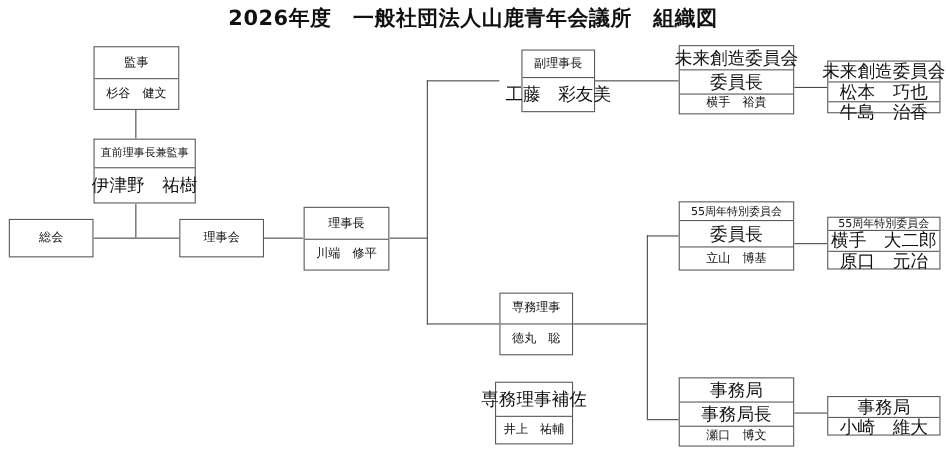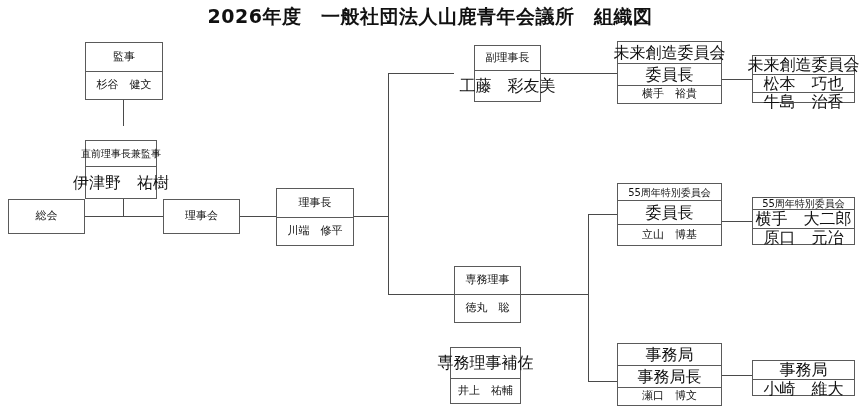--- a/index.html
+++ b/index.html
@@ -84,21 +84,21 @@
 
   <div class="ln lnh" style="left:722px;top:221px;width:30px;"></div>
 
   <div class="ln lnh" style="left:722px;top:375px;width:30px;"></div>
 
   <div class="box" style="left:85px;top:42px;width:78px;height:58px;">
     <div class="row">監事</div>
     <div class="row">杉谷　健文</div>
   </div>
 
-  <div class="box" style="left:85px;top:140px;width:72px;height:59px;justify-content:center;">
+  <div class="box" style="left:85px;top:126px;width:93px;height:59px;justify-content:center;">
     <div class="row tight">直前理事長兼監事</div>
     <div class="row small">伊津野　祐樹</div>
   </div>
 
   <div class="box" style="left:8px;top:199px;width:77px;height:35px;justify-content:flex-end;">
     <div class="row">総会</div>
   </div>
 
   <div class="box" style="left:163px;top:199px;width:77px;height:35px;">
     <div class="row">理事会</div>

